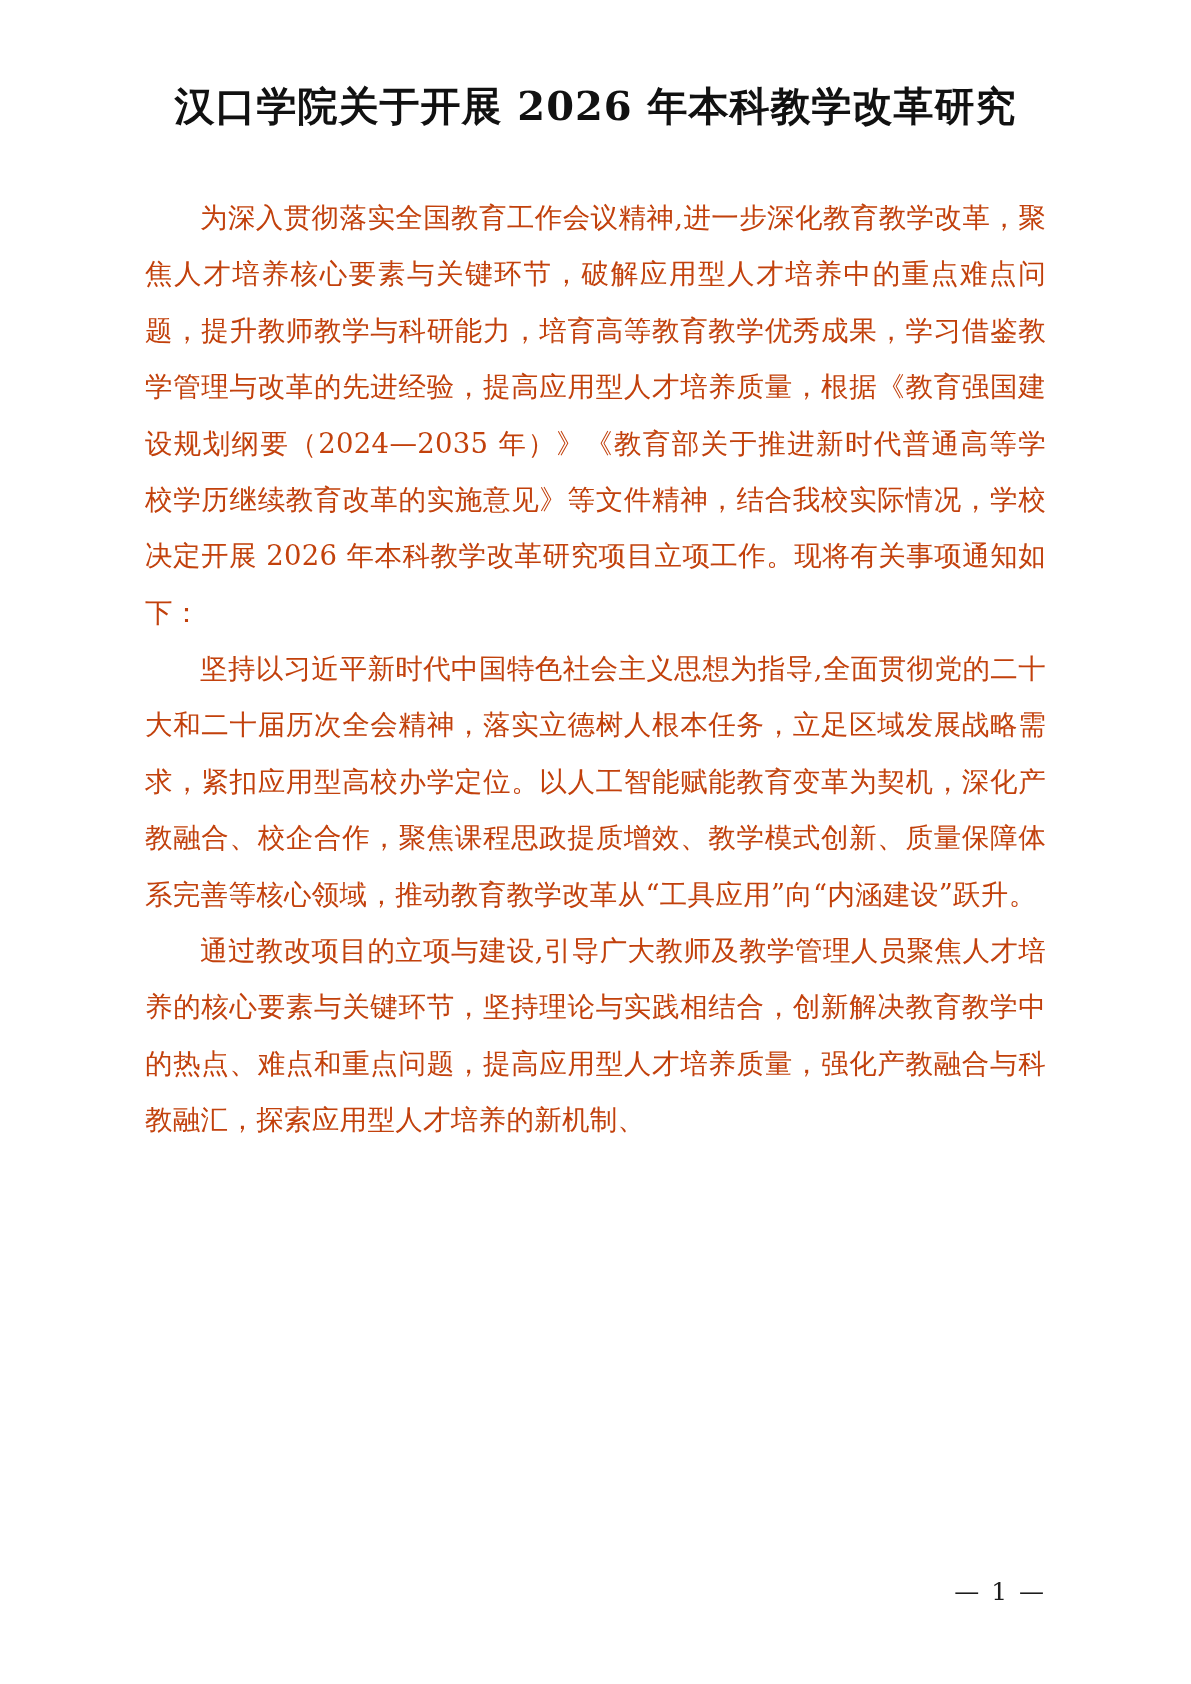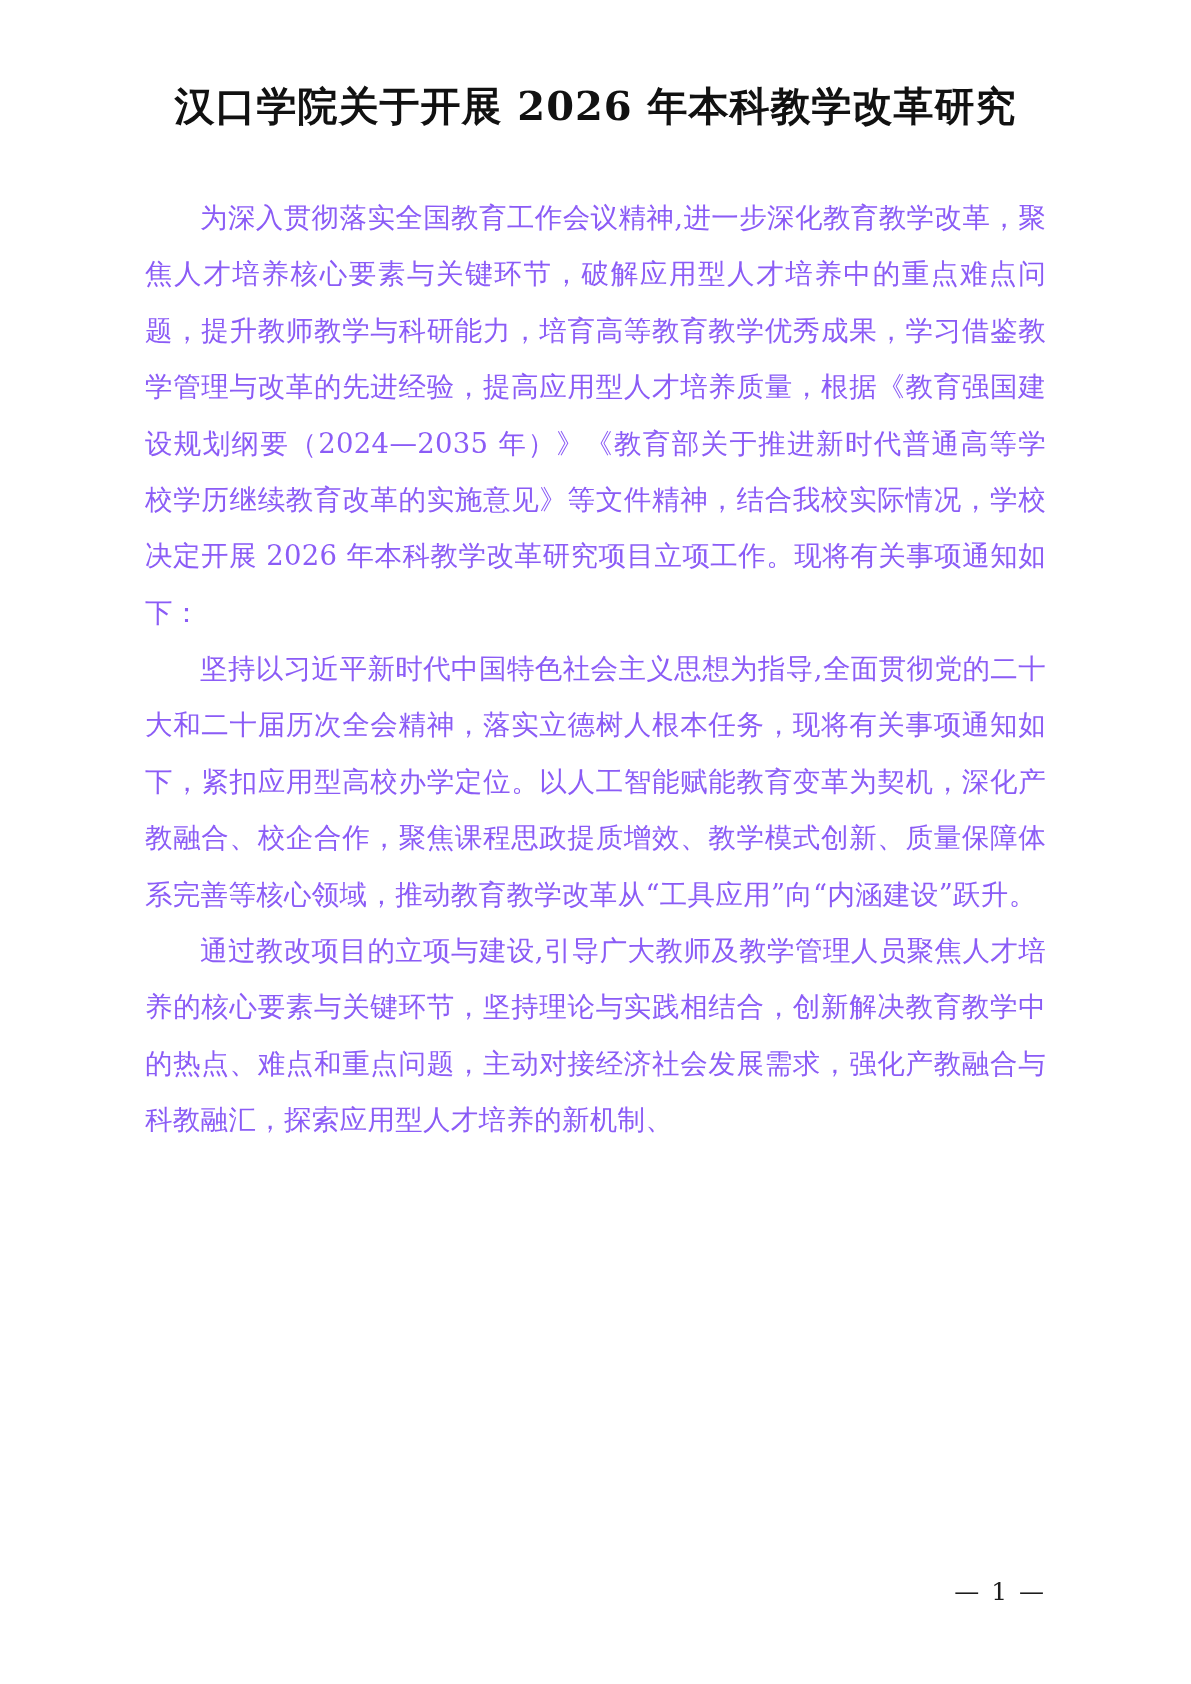--- a/index.html
+++ b/index.html
@@ -40,21 +40,21 @@
     margin-top: 52px;
   }
   p.para {
     font-size: 27.5px;
     line-height: 2.05;
     text-align: justify;
     text-justify: inter-ideograph;
     margin: 0;
     text-indent: 2em;
     letter-spacing: 0.3px;
-    color: #8b5cf6;
+    color: #c2410c;
   }
   h2.section-heading {
     font-family: "DejaVu Sans", "Liberation Sans", sans-serif;
     font-weight: bold;
     font-size: 27.5px;
     line-height: 2.05;
     margin: 0;
     text-indent: 1em;
     letter-spacing: 1px;
     color: #111111;
@@ -73,19 +73,19 @@
 <body>
 
 <div class="page">
 
   <h1 class="doc-title">
     <span class="title-line">汉口学院关于开展 2026 年本科教学改革研究</span>
   </h1>
 
   <div class="body-block">
     <p class="para">为深入贯彻落实全国教育工作会议精神,进一步深化教育教学改革，聚焦人才培养核心要素与关键环节，破解应用型人才培养中的重点难点问题，提升教师教学与科研能力，培育高等教育教学优秀成果，学习借鉴教学管理与改革的先进经验，提高应用型人才培养质量，根据《教育强国建设规划纲要（2024—2035 年）》《教育部关于推进新时代普通高等学校学历继续教育改革的实施意见》等文件精神，结合我校实际情况，学校决定开展 2026 年本科教学改革研究项目立项工作。现将有关事项通知如下：</p>
-    <p class="para">坚持以习近平新时代中国特色社会主义思想为指导,全面贯彻党的二十大和二十届历次全会精神，落实立德树人根本任务，现将有关事项通知如下，紧扣应用型高校办学定位。以人工智能赋能教育变革为契机，深化产教融合、校企合作，聚焦课程思政提质增效、教学模式创新、质量保障体系完善等核心领域，推动教育教学改革从“工具应用”向“内涵建设”跃升。</p>
-    <p class="para">通过教改项目的立项与建设,引导广大教师及教学管理人员聚焦人才培养的核心要素与关键环节，坚持理论与实践相结合，创新解决教育教学中的热点、难点和重点问题，主动对接经济社会发展需求，强化产教融合与科教融汇，探索应用型人才培养的新机制、</p>
+    <p class="para">坚持以习近平新时代中国特色社会主义思想为指导,全面贯彻党的二十大和二十届历次全会精神，落实立德树人根本任务，立足区域发展战略需求，紧扣应用型高校办学定位。以人工智能赋能教育变革为契机，深化产教融合、校企合作，聚焦课程思政提质增效、教学模式创新、质量保障体系完善等核心领域，推动教育教学改革从“工具应用”向“内涵建设”跃升。</p>
+    <p class="para">通过教改项目的立项与建设,引导广大教师及教学管理人员聚焦人才培养的核心要素与关键环节，坚持理论与实践相结合，创新解决教育教学中的热点、难点和重点问题，提高应用型人才培养质量，强化产教融合与科教融汇，探索应用型人才培养的新机制、</p>
   </div>
 
   <div class="page-footer">— 1 —</div>
 
 </div>
 
 </body></html>

